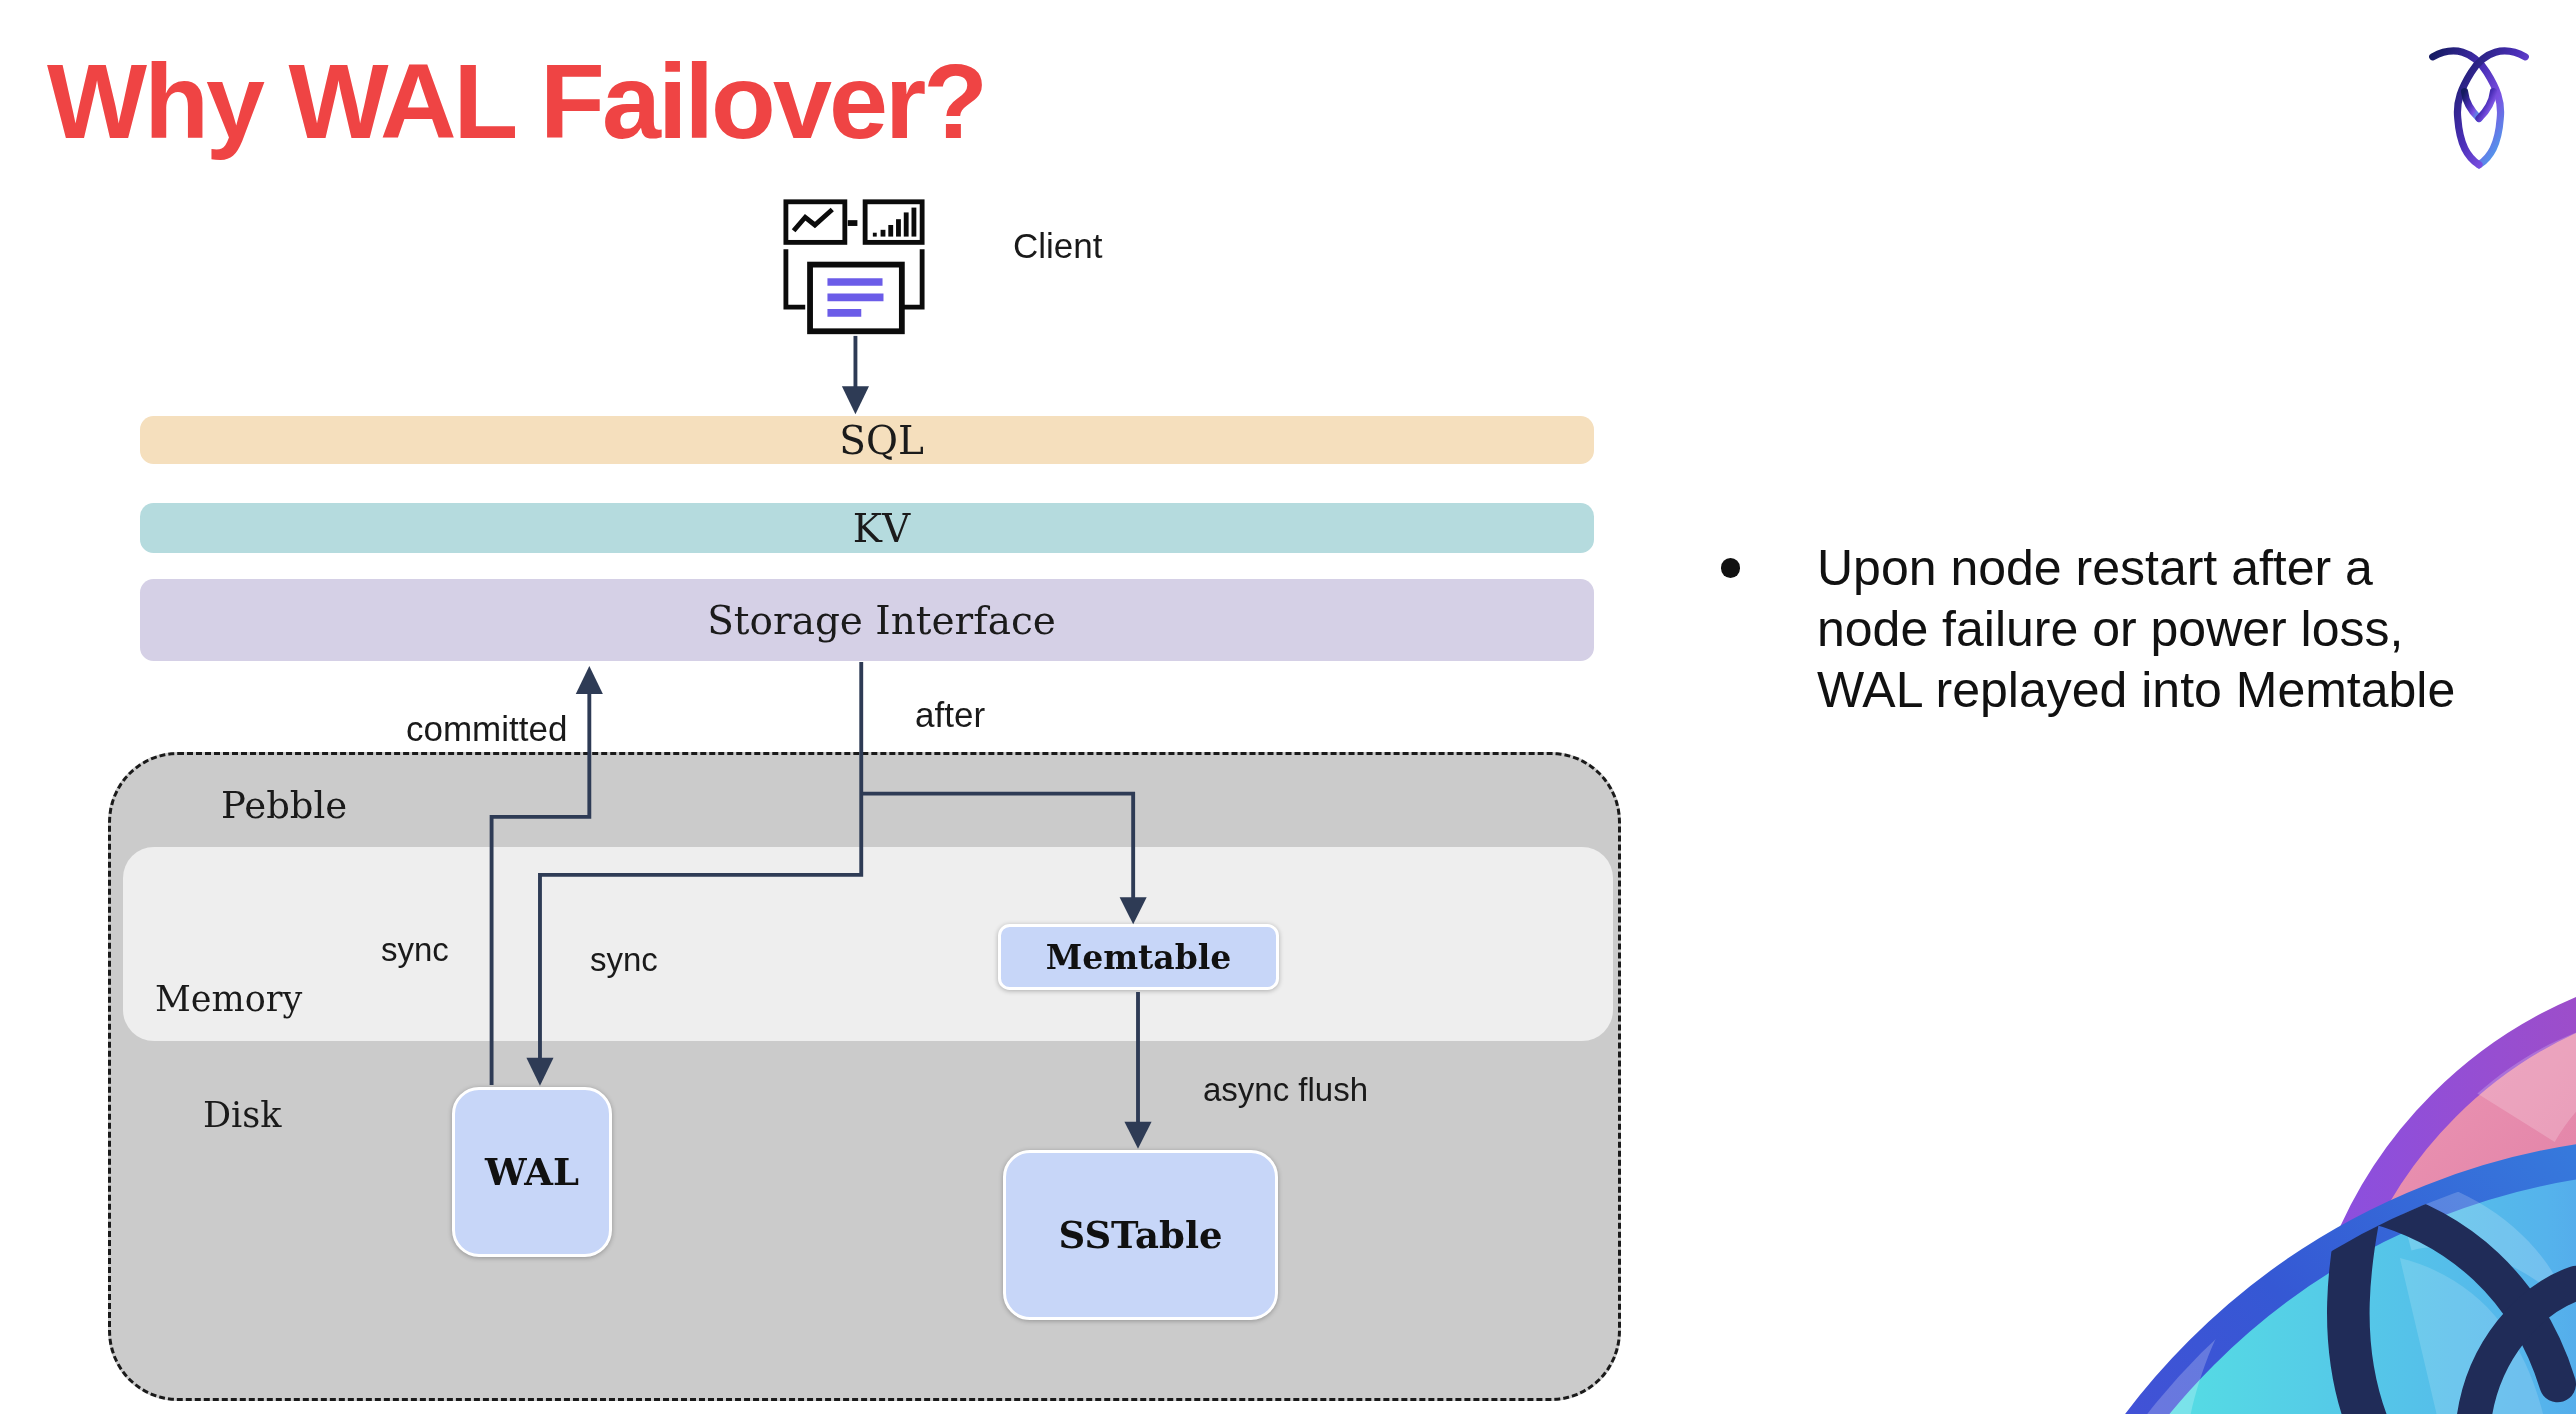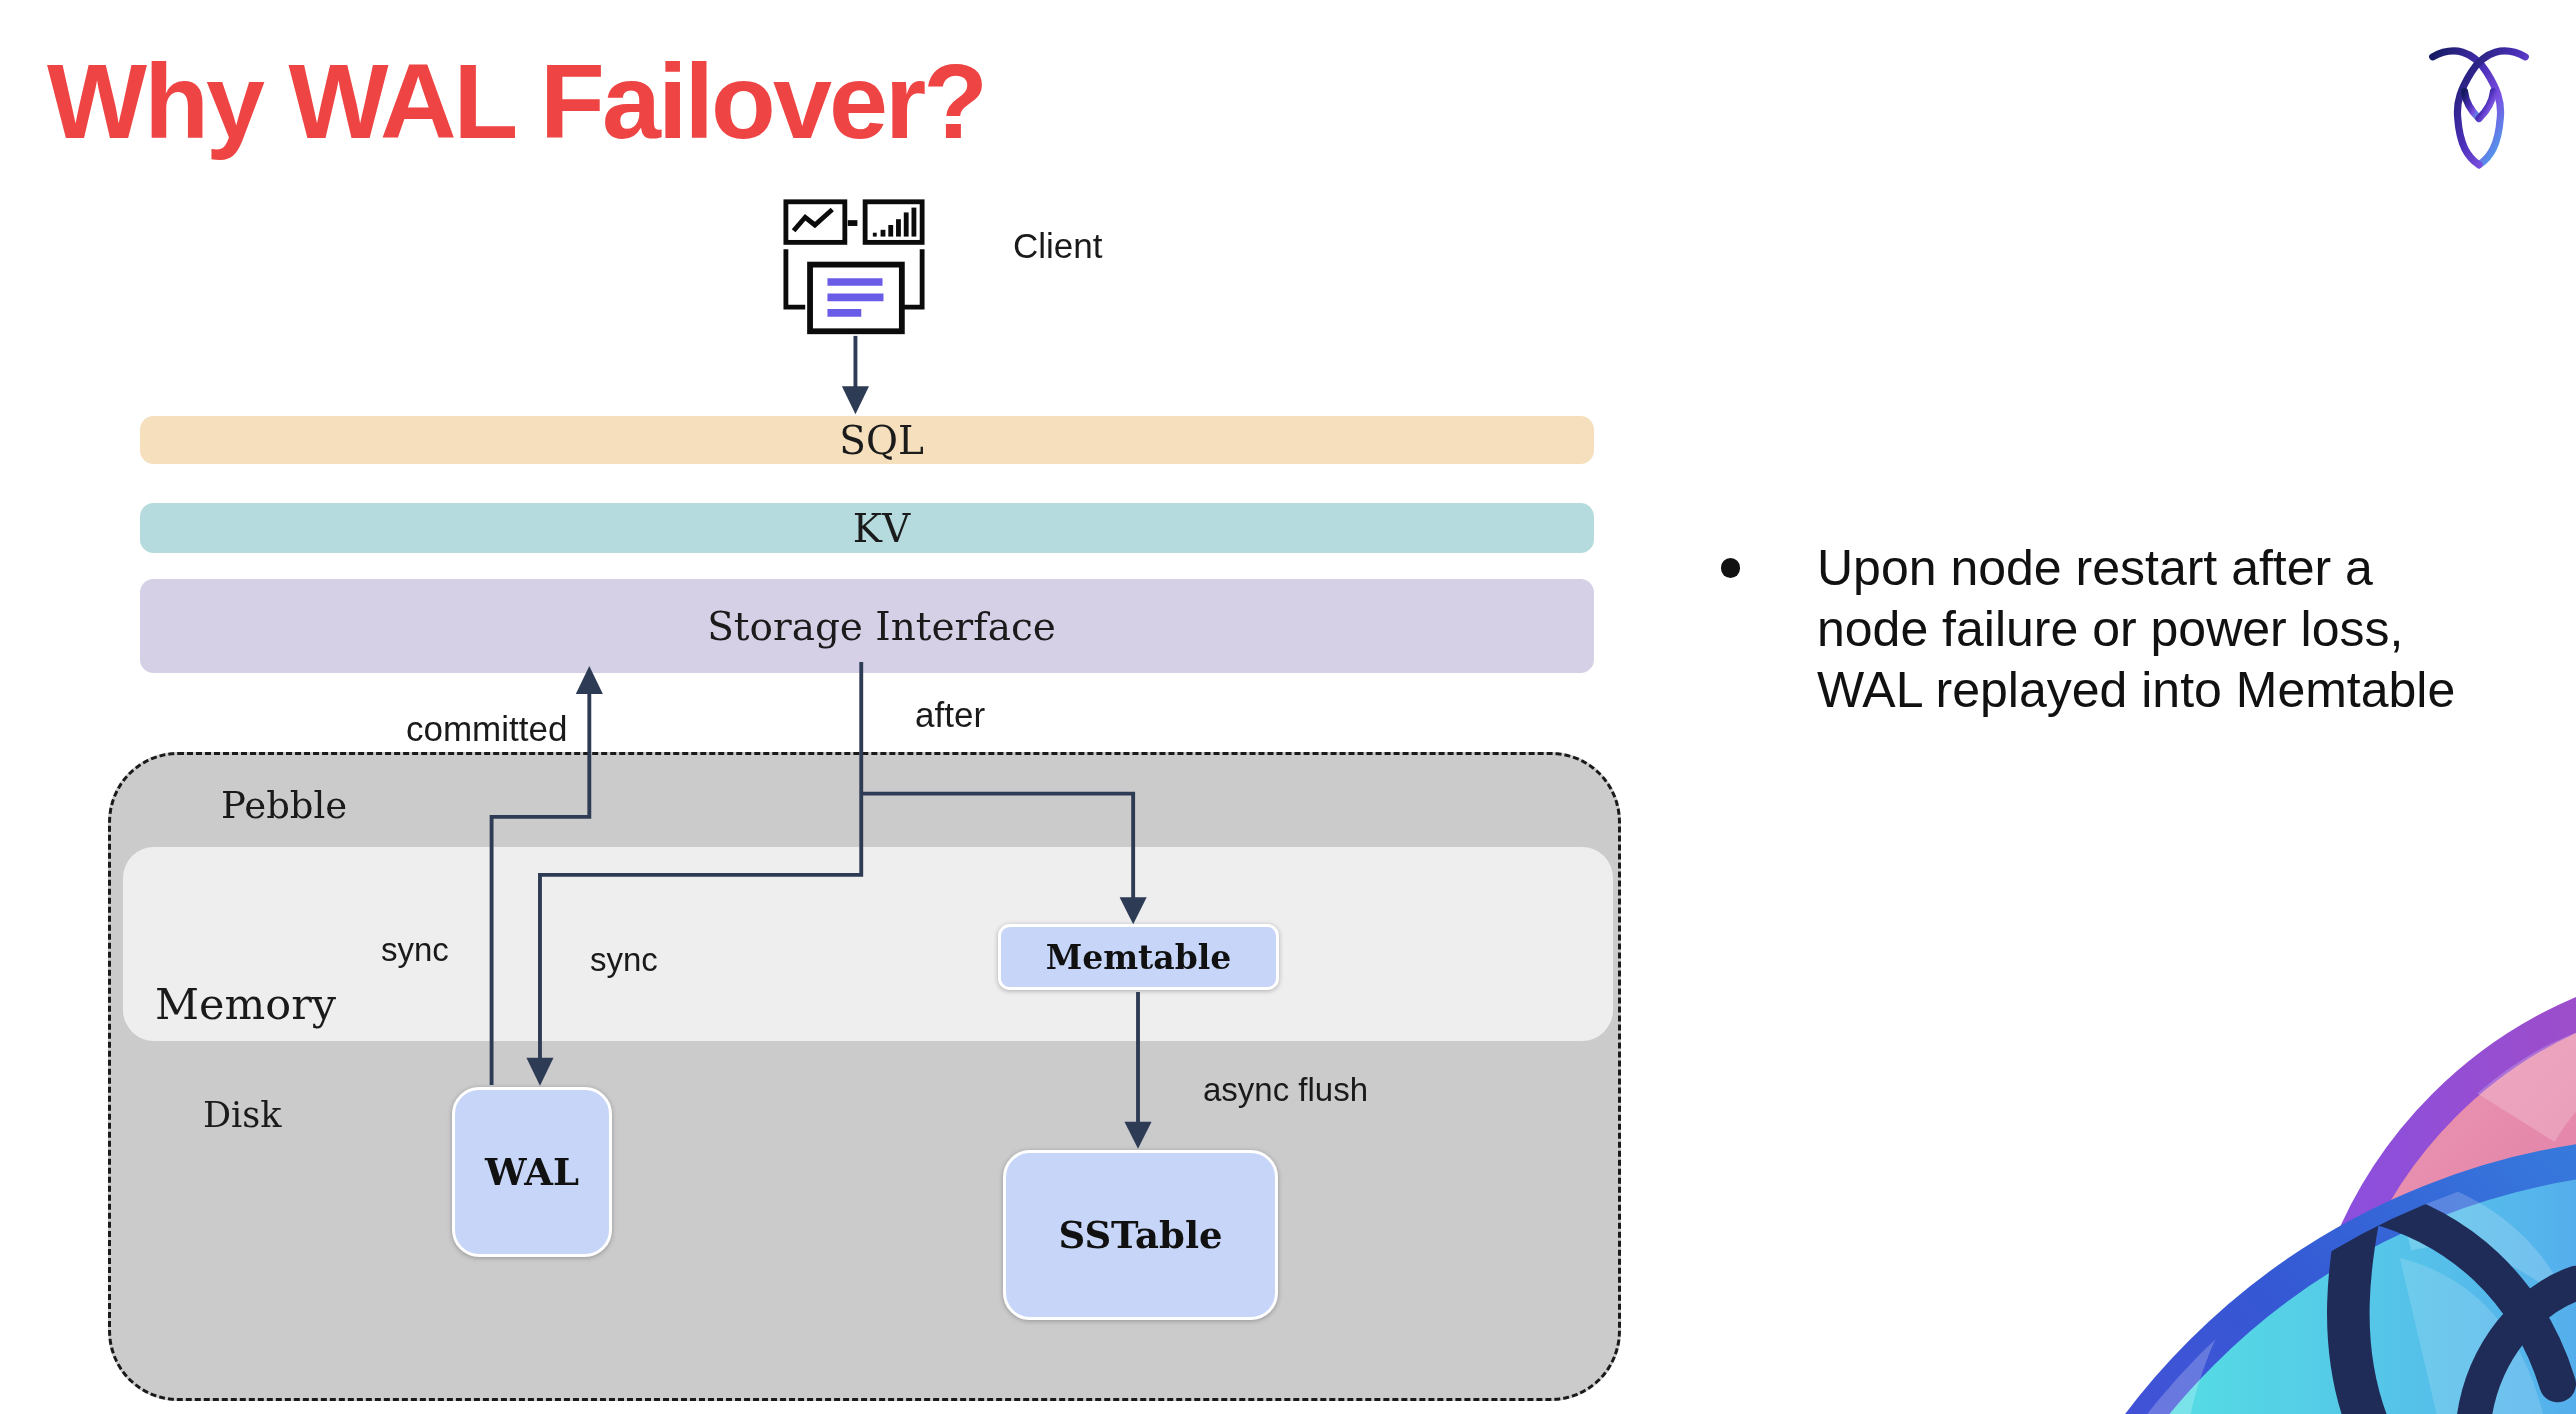--- a/index.html
+++ b/index.html
@@ -19,32 +19,32 @@
   .sans34{font-size:33px;}
   .serif{font-family:"DejaVu Serif","Liberation Serif",serif;}
   
   .bar{
     position:absolute; left:140px; width:1425px; border-radius:13.5px;
     display:flex; align-items:center; justify-content:center;
     font-family:"DejaVu Serif","Liberation Serif",serif; font-size:39px; color:#1b1b1b;padding-left:29px;
   }
   .bar-sql{top:416px; height:48px; background:#f5dfbd;}
   .bar-kv{top:503px; height:50px; background:#b5dbde;}
-  .bar-storage{top:579px; height:94px; background:#d5d0e6;text-align:right;}
+  .bar-storage{top:579px; height:82px; background:#d5d0e6;text-align:right;}
   
   .pebble{
     position:absolute; left:108px; top:752px; width:1513px; height:649px;
     background:#cbcbcb; border:3.9px dashed #1a1a1a; border-radius:70px; box-sizing:border-box;
   }
   .memory{
     position:absolute; left:11.6px; top:92px; width:1490px; height:194px;
     background:#eeeeee; border-radius:31px;
   }
   .pebble-lbl{left:221px; top:784px; font-size:37px;}
-  .memory-lbl{left:155px; top:979px; font-size:43px;}
+  .memory-lbl{left:155px; top:979px; font-size:35px;}
   .disk-lbl{left:203px; top:1095px; font-size:35px;}
   
   .node{
     position:absolute; background:#c7d6f8; border:3.9px solid #ffffff; box-sizing:border-box;
     display:flex; align-items:center; justify-content:center;
     font-family:"DejaVu Serif","Liberation Serif",serif; font-weight:bold; color:#111;
     box-shadow:0 1px 4.8px rgba(0,0,0,0.28);
   }
   .node-wal{left:452px; top:1087px; width:160px; height:170px; border-radius:27px; font-size:37px;}
   .node-memtable{left:998px; top:924px; width:281px; height:66px; border-radius:11.6px; font-size:33px;}

